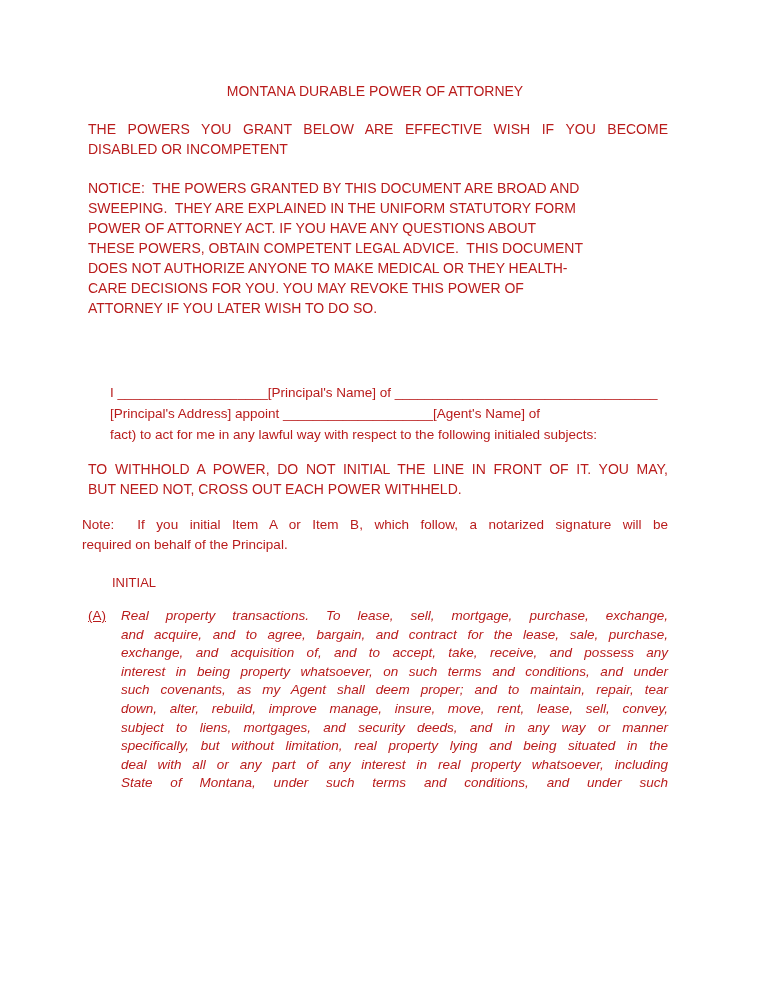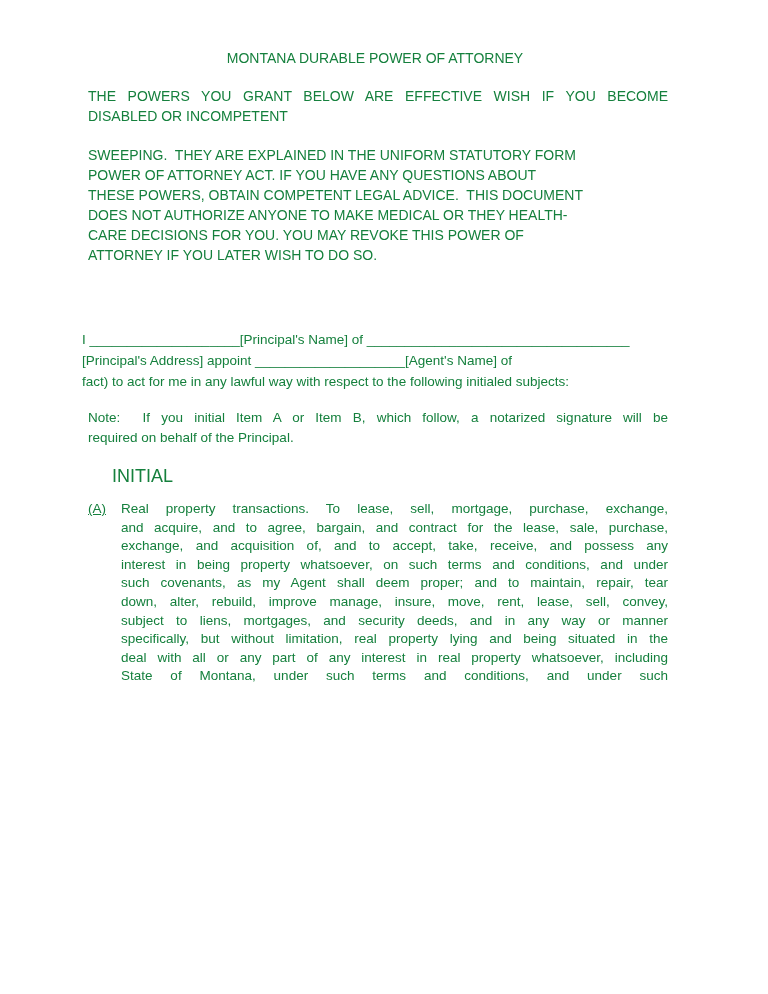--- a/index.html
+++ b/index.html
@@ -6,114 +6,117 @@
     margin: 0;
     padding: 0;
     background: #ffffff;
   }
   .page {
     position: relative;
     width: 768px;
     height: 994px;
     box-sizing: border-box;
     background: #ffffff;
-    color: #15803d;
+    color: #b91c1c;
     font-family: "Liberation Sans", "DejaVu Sans", sans-serif;
-    padding: 48px 100px 0 82px;
+    padding: 81px 100px 0 82px;
     overflow: hidden;
   }
   .title {
     text-align: center;
     font-size: 14px;
     line-height: 20px;
     margin-bottom: 18px;
   }
   .para { margin: 0; }
   .jline {
     white-space: pre-wrap;
     min-height: 1em;
   }
   
   .justify .jline:not(:last-child) { text-align-last: justify; }
   
-  .justify-all .jline { text-align-last: justify; }
+  .justify-all .jline { text-align-last: justify; font-style: italic; }
 
   .caps {
     font-size: 14px;
     line-height: 20px;
     margin-left: 6px;
   }
   .fillin {
     font-size: 13.5px;
     line-height: 21px;
   }
   .fillin .jline:nth-child(4) { padding-left: 14px; font-style: italic; }
   .note {
     font-size: 13.5px;
     line-height: 20px;
-    margin-left: 6px;
+    margin-left: 0;
   }
   .initial-label {
-    font-size: 18px;
+    font-size: 13px;
     line-height: 20px;
     margin-left: 30px;
     margin-bottom: 14px;
   }
   .item {
     position: relative;
     font-size: 13.5px;
     line-height: 18.6px;
     margin-left: 6px;
     padding-left: 33px;
   }
   .item-label {
     position: absolute;
     left: 0;
     top: 0;
     text-decoration: underline;
   }
 
   [data-name="paragraph-effective"]  { margin-bottom: 19px; }
   [data-name="paragraph-notice"]     { margin-bottom: 64px; }
-  [data-name="appointment-section"]  { margin-bottom: 14px; }
+  [data-name="appointment-section"]  { margin-bottom: 14px; margin-left: 28px; }
   [data-name="paragraph-grant-all"]  { margin-bottom: 16px; }
   [data-name="paragraph-grant-some"] { margin-bottom: 16px; }
   [data-name="paragraph-withhold"]   { margin-bottom: 16px; }
   [data-name="paragraph-note"]       { margin-bottom: 18px; }
 </style>
 </head>
 <body>
 
 <div class="page" data-name="document-page">
 
   <div class="title" data-name="document-title">MONTANA DURABLE POWER OF ATTORNEY</div>
 
   <div class="para caps justify" data-name="paragraph-effective">
       <div class="jline">THE POWERS YOU GRANT BELOW ARE EFFECTIVE WISH IF YOU BECOME</div>
       <div class="jline">DISABLED OR INCOMPETENT</div>
     </div>
 
   <div class="para caps" data-name="paragraph-notice">
+      <div class="jline">NOTICE:  THE POWERS GRANTED BY THIS DOCUMENT ARE BROAD AND</div>
       <div class="jline">SWEEPING.  THEY ARE EXPLAINED IN THE UNIFORM STATUTORY FORM</div>
       <div class="jline">POWER OF ATTORNEY ACT. IF YOU HAVE ANY QUESTIONS ABOUT</div>
       <div class="jline">THESE POWERS, OBTAIN COMPETENT LEGAL ADVICE.  THIS DOCUMENT</div>
       <div class="jline">DOES NOT AUTHORIZE ANYONE TO MAKE MEDICAL OR THEY HEALTH-</div>
       <div class="jline">CARE DECISIONS FOR YOU. YOU MAY REVOKE THIS POWER OF</div>
       <div class="jline">ATTORNEY IF YOU LATER WISH TO DO SO.</div>
     </div>
 
   <div class="para fillin" data-name="appointment-section">
       <div class="jline">I ____________________[Principal's Name] of ___________________________________</div>
       <div class="jline">[Principal's Address] appoint ____________________[Agent's Name] of</div>
       <div class="jline">fact) to act for me in any lawful way with respect to the following initialed subjects:</div>
     </div>
 
 
 
   <div class="para caps justify" data-name="paragraph-withhold">
+      <div class="jline">TO WITHHOLD A POWER, DO NOT INITIAL THE LINE IN FRONT OF IT. YOU MAY,</div>
+      <div class="jline">BUT NEED NOT, CROSS OUT EACH POWER WITHHELD.</div>
     </div>
 
   <div class="para note justify" data-name="paragraph-note">
       <div class="jline">Note:  If you initial Item A or Item B, which follow, a notarized signature will be</div>
       <div class="jline">required on behalf of the Principal.</div>
     </div>
 
   <div class="initial-label" data-name="initial-label">INITIAL</div>
 
   <div class="para item justify-all" data-name="item-a">

